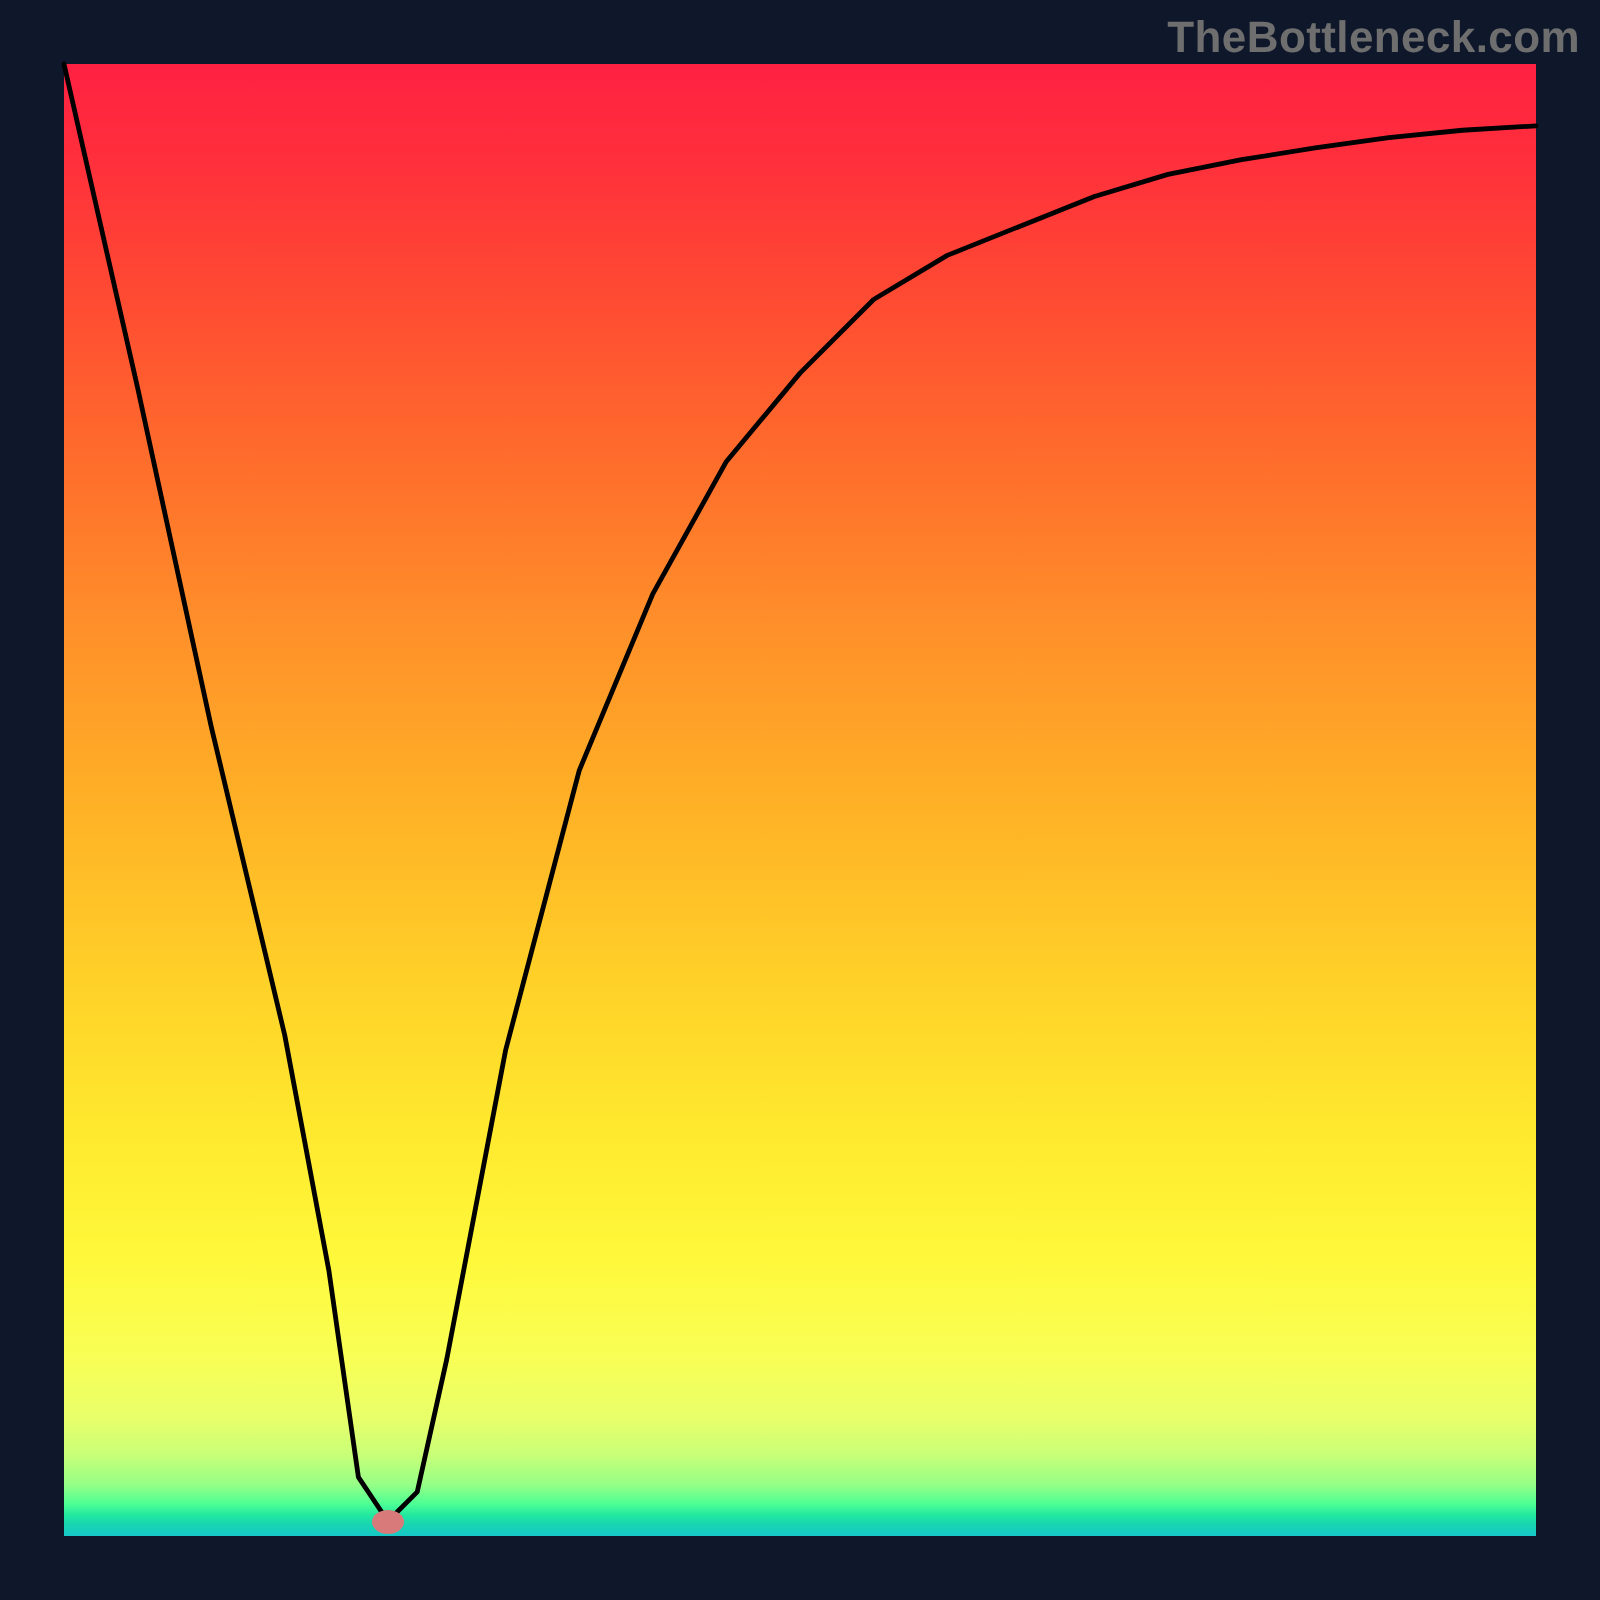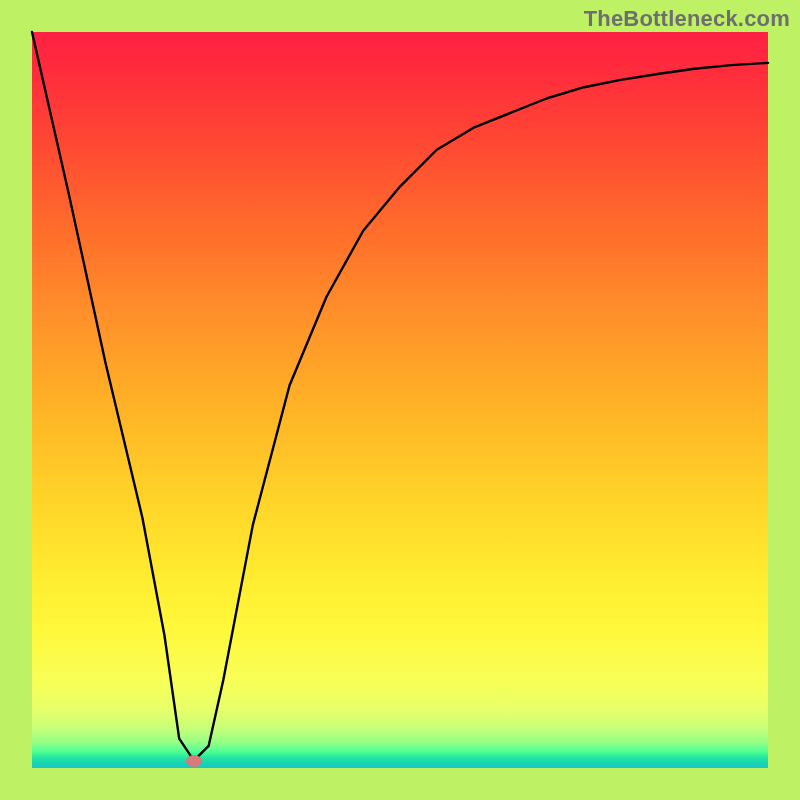--- a/index.html
+++ b/index.html
@@ -8,21 +8,21 @@
     width: 800px;
     height: 800px;
     background: #000;
     font-family: Arial, Helvetica, sans-serif;
     overflow: hidden;
   }
   .frame {
     position: relative;
     width: 800px;
     height: 800px;
-    background: #bef264;
+    background: #0f172a;
   }
   .plot-area {
     position: absolute;
     left: 32px;
     top: 32px;
     width: 736px;
     height: 736px;
     
     background: linear-gradient(
       to bottom,

